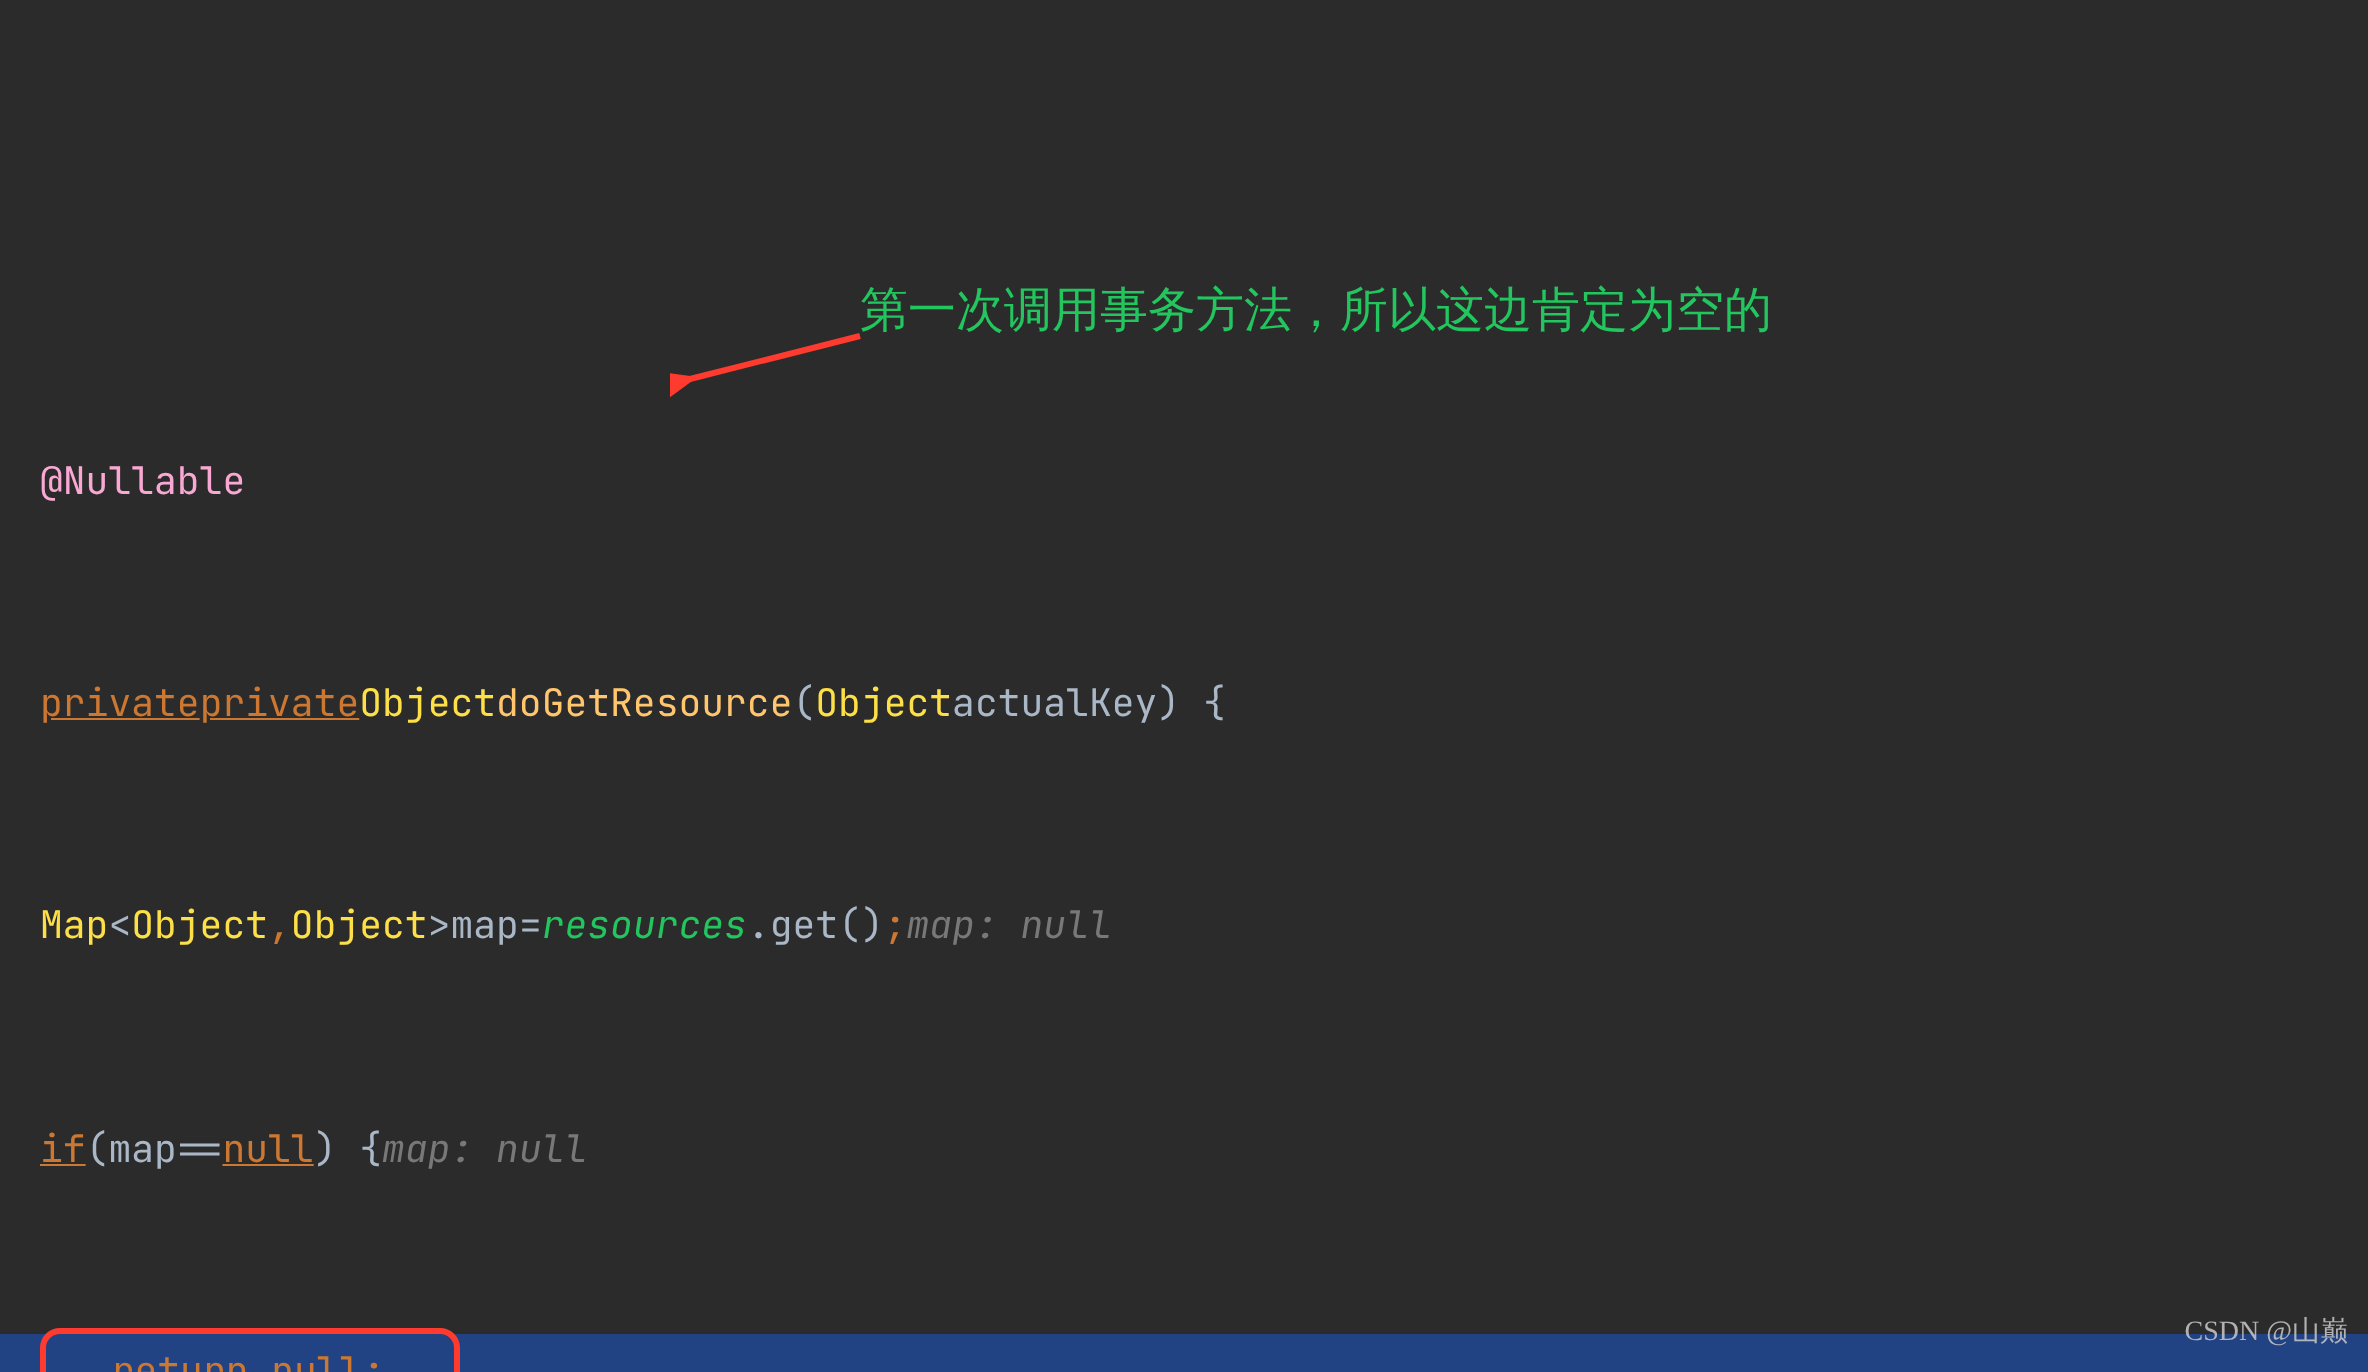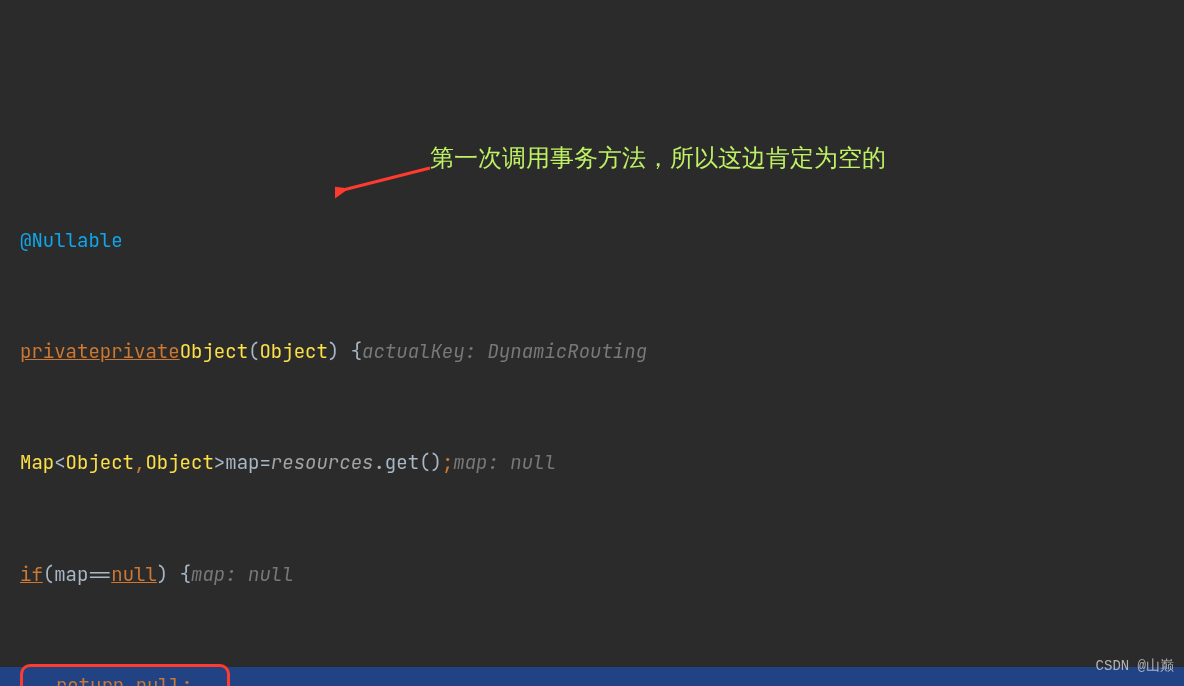--- a/index.html
+++ b/index.html
@@ -22,76 +22,76 @@
   .line {
     position: relative;
     padding-left: 20px;
     height: 37px;
     display: flex;
     align-items: center;
   }
   .highlight-line {
     background: #214283;
   }
-  .annotation { color: #0ea5e9; }
+  .annotation { color: #f9a8d4; }
   .keyword { color: #cc7832; text-decoration: underline; }
   .type { color: #fde047; }
   .method-decl { color: #ffc66d; }
   .paren { color: #a9b7c6; }
   .op { color: #a9b7c6; }
   .semi { color: #cc7832; }
   .punct { color: #a9b7c6; }
   .comma-orange { color: #cc7832; }
   .hint { color: #787878; font-style: italic; }
-  .field { color: #a3a3a3; font-style: italic; }
+  .field { color: #22c55e; font-style: italic; }
   .ident { color: #a9b7c6; }
   
   .red-box {
     border: 3px solid #ff3b30;
     border-radius: 10px;
     padding: 0 12px 0 10px;
     position: relative;
     display: inline-block;
   }
   .red-annotation {
     position: absolute;
     left: 430px;
     top: 135px;
-    color: #bef264;
+    color: #22c55e;
     font-size: 24px;
-    font-family: Liberation Sans, sans-serif;
+    font-family: Liberation Mono, monospace;
     white-space: nowrap;
     z-index: 10;
   }
   .arrow {
     position: absolute;
     left: 335px;
     top: 165px;
     z-index: 9;
   }
   .watermark {
     position: absolute;
     bottom: 6px;
     right: 10px;
     color: #c9c9c9;
     font-size: 14px;
-    font-family: Liberation Mono, monospace;
+    font-family: Liberation Serif, serif;
     opacity: 0.85;
   }
 </style>
 </head>
 <body>
 
 
 
 <div class="code-container">
 
 <div class="line"><span class="annotation">@Nullable</span></div>
 
-<div class="line"><span class="keyword">private</span> <span class="keyword">private</span> <span class="type">Object</span> <span class="paren">(</span><span class="type">Object</span> <span class="paren">) {</span>   <span class="hint">actualKey: DynamicRouting</span></div>
+<div class="line"><span class="keyword">private</span> <span class="keyword">private</span> <span class="type">Object</span> <span class="method-decl">doGetResource</span><span class="paren">(</span><span class="type">Object</span> <span class="ident">actualKey</span><span class="paren">) {</span>   </div>
 
 <div class="line">    <span class="type">Map</span><span class="punct">&lt;</span><span class="type">Object</span><span class="comma-orange">,</span> <span class="type">Object</span><span class="punct">&gt;</span> <span class="ident">map</span> <span class="op">=</span> <span class="field">resources</span><span class="punct">.</span><span class="ident">get</span><span class="paren">()</span><span class="semi">;</span>   <span class="hint">map: null</span></div>
 
 <div class="line">    <span class="keyword">if</span> <span class="paren">(</span><span class="ident">map</span> <span class="op">==</span> <span class="keyword">null</span><span class="paren">) {</span>   <span class="hint">map: null</span></div>
 
 <div class="line highlight-line">    <span class="red-box">  <span class="keyword">return</span> <span class="keyword">null</span><span class="semi">;</span>  </span></div>
 
 
 
 

